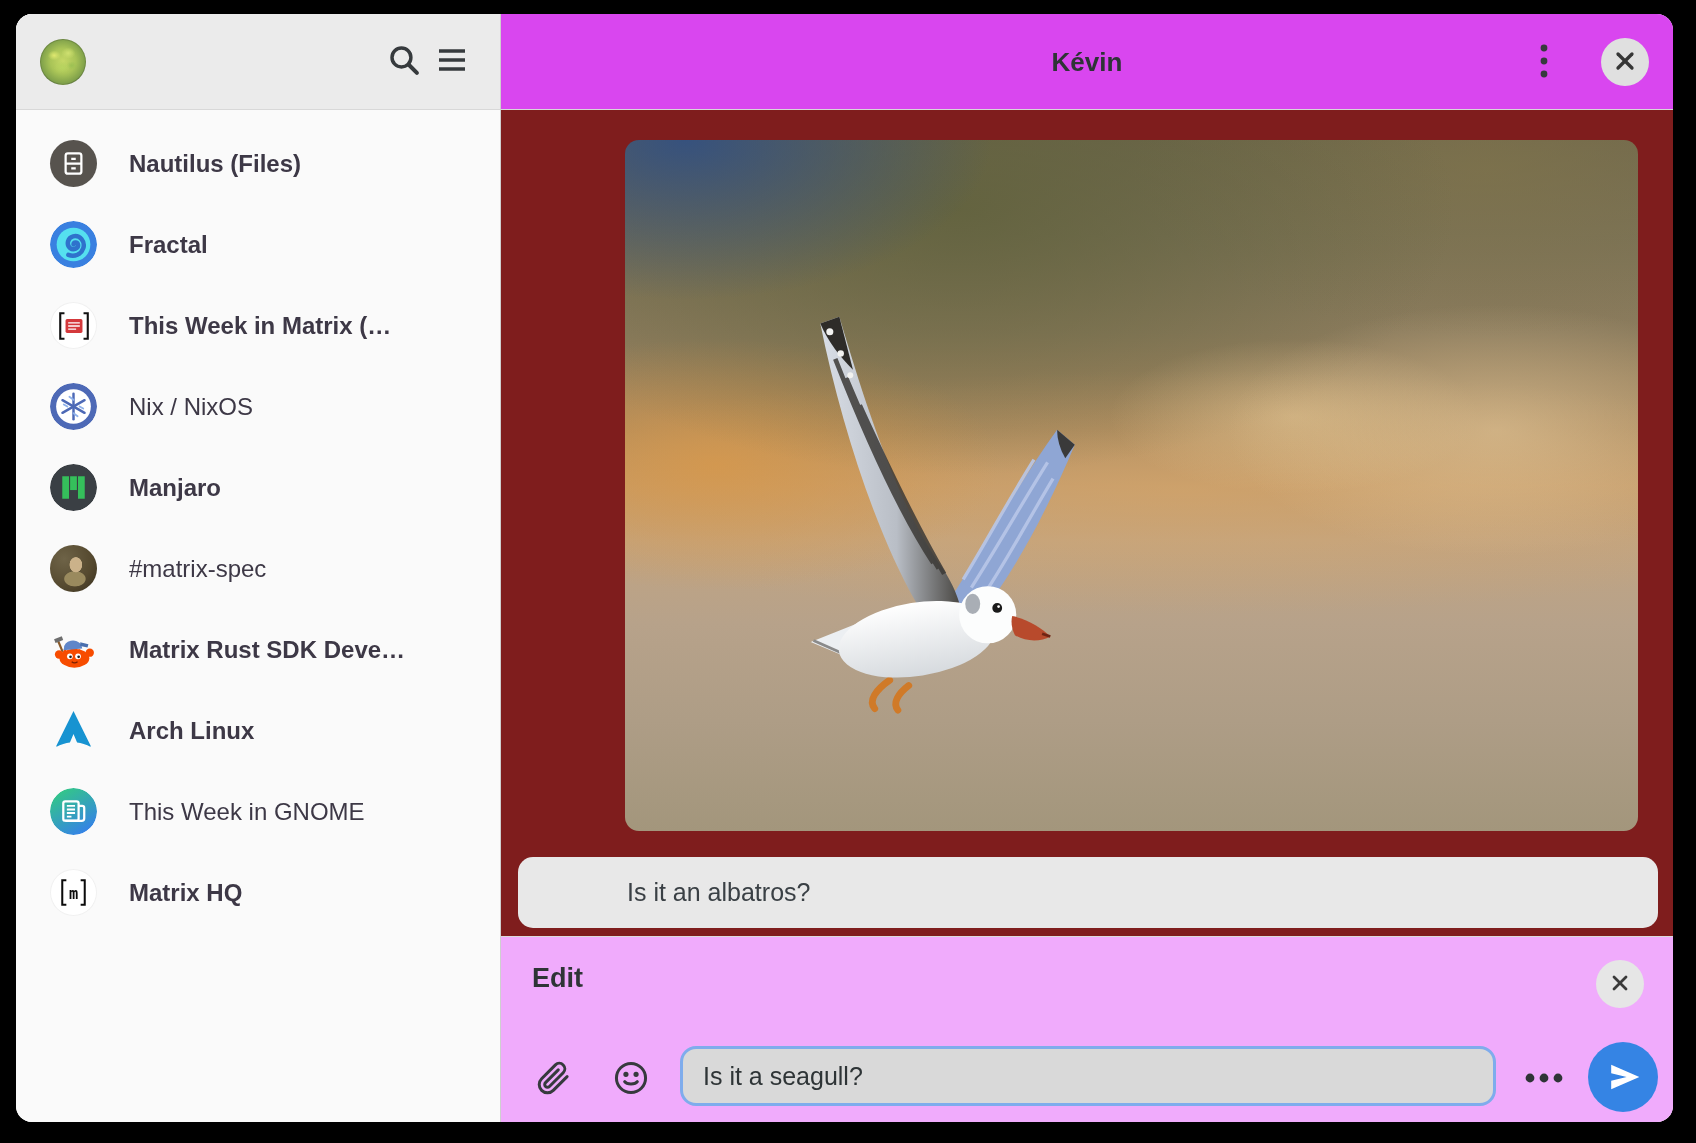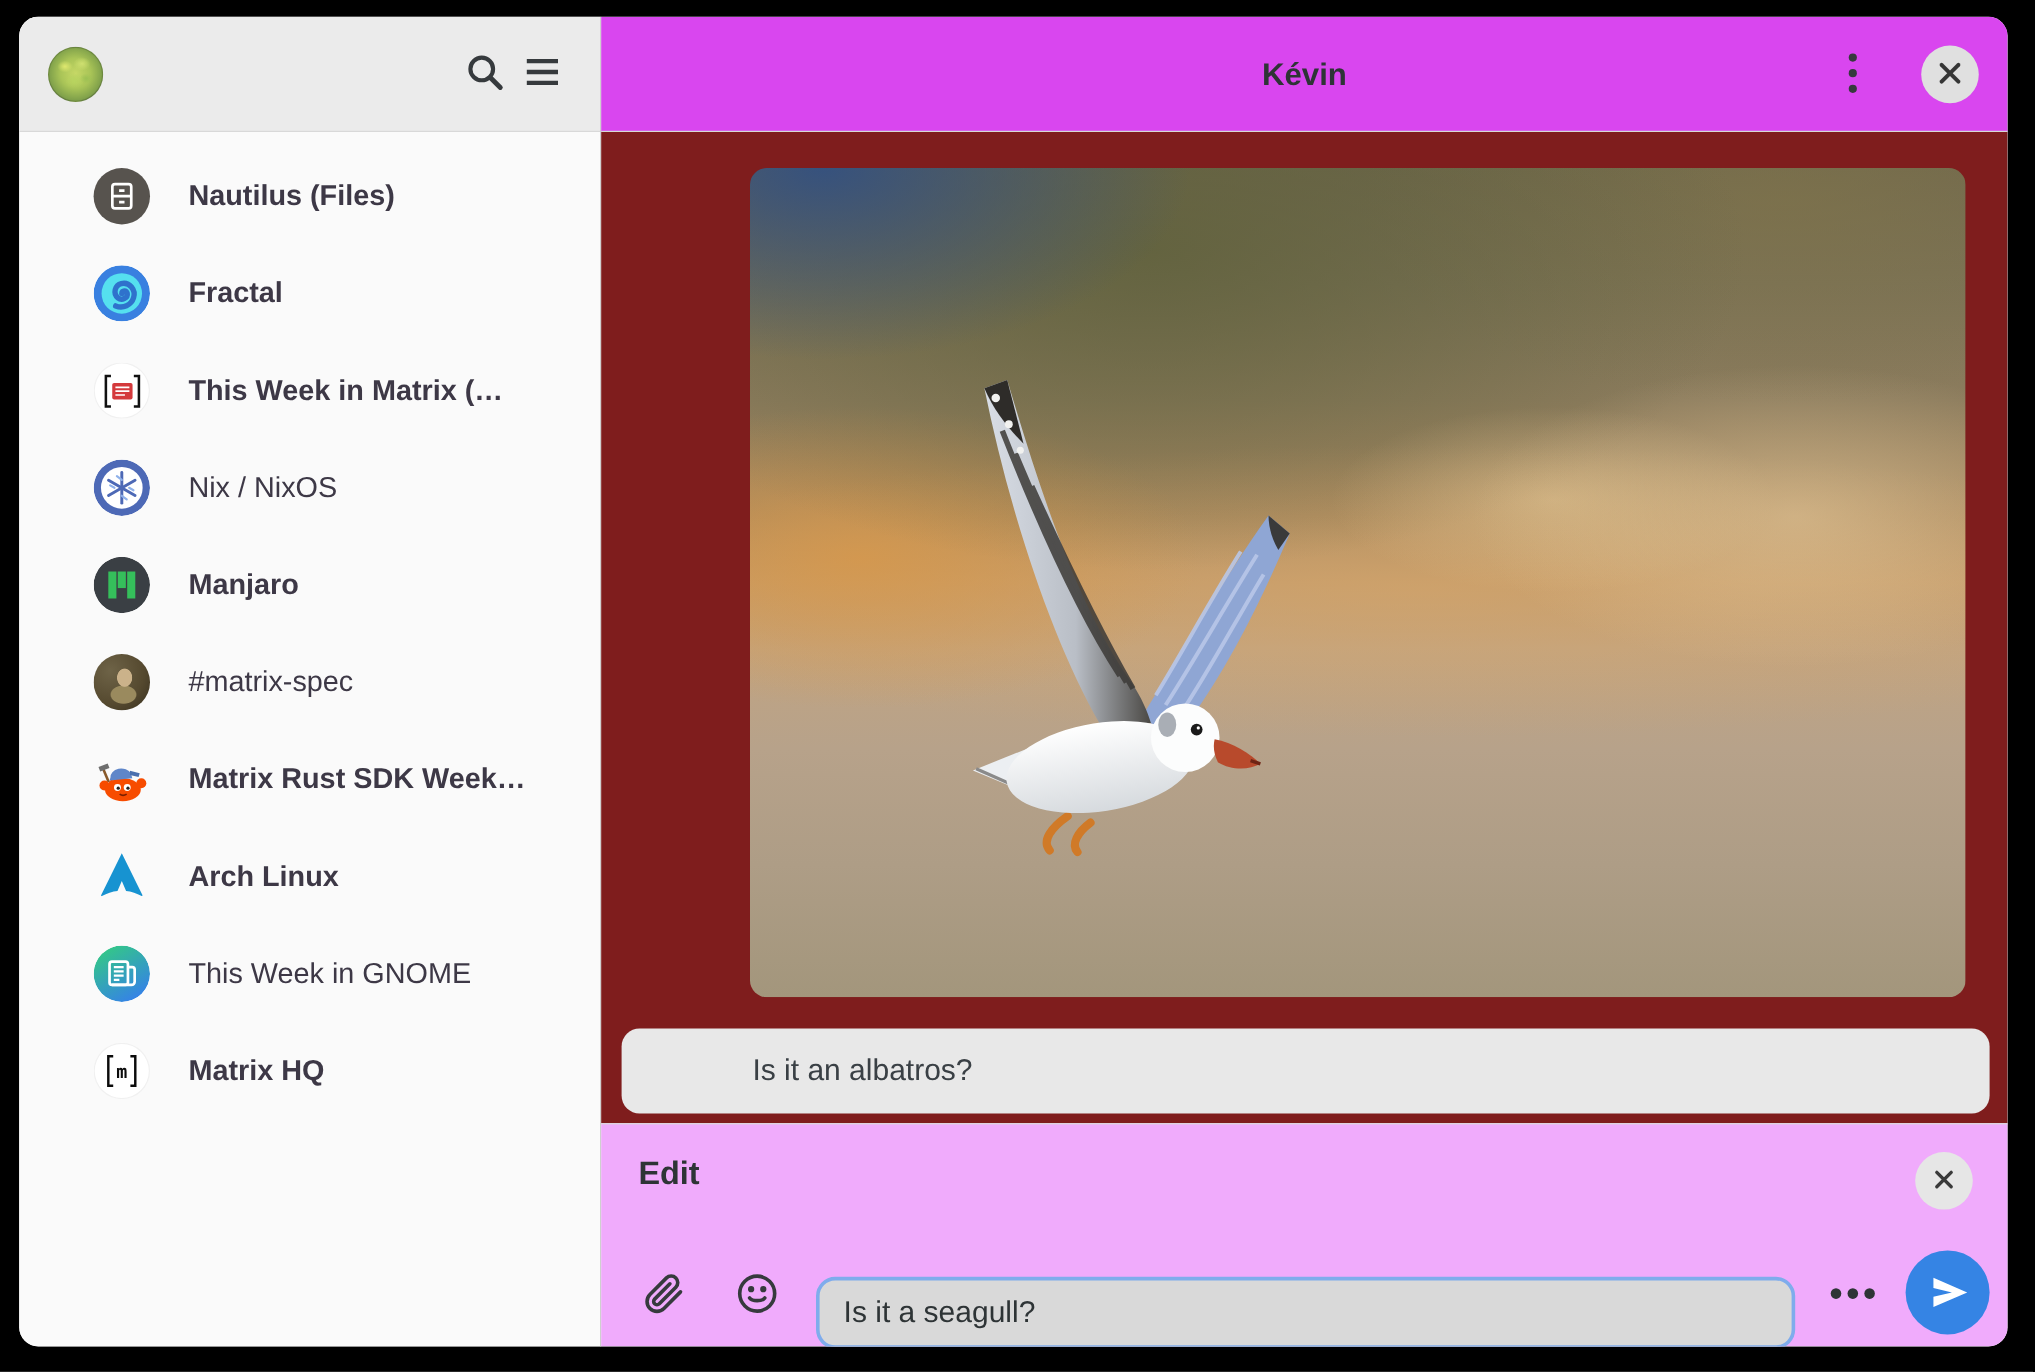--- a/index.html
+++ b/index.html
@@ -16,21 +16,21 @@
     background:
       radial-gradient(9px 7px at 30% 35%, #dfe86f 0%, rgba(223,232,111,0) 70%),
       radial-gradient(10px 8px at 62% 30%, #cfe070 0%, rgba(207,224,112,0) 70%),
       radial-gradient(12px 9px at 48% 62%, #b8d45f 0%, rgba(184,212,95,0) 70%),
       radial-gradient(8px 6px at 70% 58%, #9cc153 0%, rgba(156,193,83,0) 70%),
       radial-gradient(circle at 50% 48%, #c6d866 0%, #a9c457 40%, #7fa04a 70%, #515f57 92%, #3c4654 100%);
   }
   .sidebar-header .spacer { flex:1; }
   .icon-btn { border:none; background:transparent; display:flex; align-items:center; justify-content:center; width:48px; height:48px; cursor:pointer; border-radius:8px; }
   .room-list { padding-top:13px; overflow:hidden; }
-  .room { height:81px; display:flex; align-items:center; padding-left:62px; gap:32px; cursor:pointer; }
+  .room { height:81px; display:flex; align-items:center; padding-left:34px; gap:32px; cursor:pointer; }
   .room-label { font-size:24px; color:#3d3846; white-space:nowrap; }
   .room.unread .room-label { font-weight:700; }
   .av { width:47px; height:47px; border-radius:50%; flex:0 0 47px; display:flex; align-items:center; justify-content:center; overflow:hidden; }
   .av-files { background:#57534e; }
   .av-white { background:#ffffff; box-shadow:0 0 0 1px rgba(0,0,0,.06) inset; }
   .av-plain { background:transparent; }
   .av-spec {
     background:
       radial-gradient(10px 12px at 55% 42%, #cbb28a 60%, rgba(203,178,138,0) 66%),
       radial-gradient(17px 12px at 53% 72%, #9a8a5e 60%, rgba(154,138,94,0) 66%),
@@ -63,21 +63,21 @@
   }
   
   .composer { height:186px; flex:0 0 186px; background:#f0abfc; border-top:1px solid #dadada; position:relative; }
   .edit-label { position:absolute; left:31px; top:26px; font-size:27px; font-weight:700; color:#2e3436; }
   .edit-close { position:absolute; left:1095px; top:23px; width:48px; height:48px; border-radius:50%; background:#e6e6e6; }
   .attach-btn { position:absolute; left:32px; top:122px; width:40px; height:40px; }
   .emoji-btn { position:absolute; left:110px; top:122px; width:40px; height:40px; }
   .msg-input {
     position:absolute; left:179px; top:109px; width:816px; height:60px; border-radius:16px;
     background:#d9d9d9; border:3px solid #7facec; outline:none; padding:0 20px;
-    font-size:25px; color:#2e3436; font-family:inherit;margin-top:18px;
+    font-size:25px; color:#2e3436; font-family:inherit;
   }
   .more-btn { position:absolute; left:1017px; top:121px; width:52px; height:40px; }
   .send-btn { position:absolute; left:1087px; top:105px; width:70px; height:70px; border-radius:50%; background:#3584e4; display:flex; align-items:center; justify-content:center; border:none; cursor:pointer; }
   button { border:none; background:transparent; cursor:pointer; }
 </style>
 </head>
 <body>
 
 <div class="window">
 
@@ -198,21 +198,21 @@
               <ellipse cx="27" cy="32" rx="16.5" ry="10.5" fill="#f74c00"></ellipse>
               <circle cx="22" cy="30" r="3.2" fill="#fff"></circle>
               <circle cx="31" cy="30" r="3.2" fill="#fff"></circle>
               <circle cx="22.7" cy="30.6" r="1.5" fill="#222"></circle>
               <circle cx="31.7" cy="30.6" r="1.5" fill="#222"></circle>
               <path d="M24 36 q3 2.4 6.5 0" stroke="#7a2000" stroke-width="1.5" fill="none"></path>
               <path d="M15.5 21 a10 8 0 0 1 19 -4 l1.2 4.4 l-21 2 z" fill="#5f86c9"></path>
               <path d="M33.5 14.5 l9 2.2 l-1 3.6 l-8 -1.8 z" fill="#4a6fae"></path>
             </svg>
         </span>
-        <span class="room-label">Matrix Rust SDK Week…</span>
+        <span class="room-label">Matrix Rust SDK Deve…</span>
       </div>
 
 
       <div class="room unread">
         <span class="av av-plain">
           <svg width="47" height="47" viewBox="0 0 46 46">
               <path d="M23 4 L40.5 39.5 C35 36.6 30.6 35.2 26.5 34.8 L23 26.5 L19.5 34.8 C15.4 35.2 11 36.6 5.5 39.5 Z" fill="#1793d1"></path>
             </svg>
         </span>
         <span class="room-label">Arch Linux</span>

